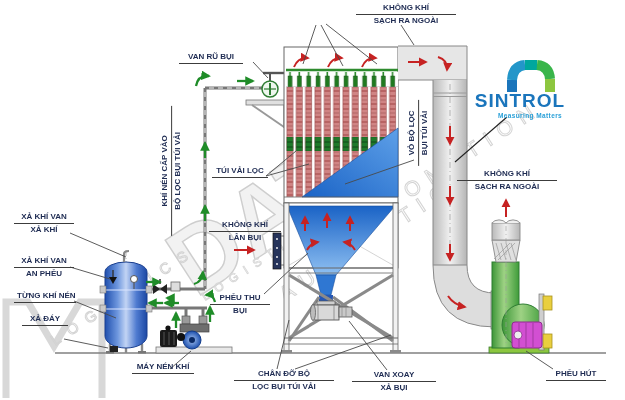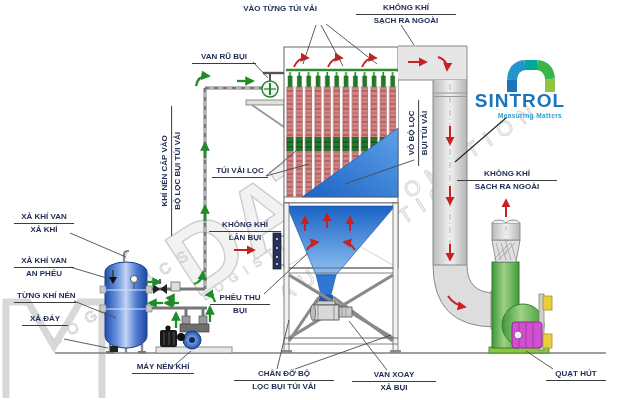--- a/index.html
+++ b/index.html
@@ -307,27 +307,26 @@
 <g fill="none" stroke-width="10">
   <path d="M512,92 V80" stroke="#1b75bb"></path>
   <path d="M512,80 Q513,66 525,65" stroke="#2396c9"></path>
   <path d="M525,65 H537" stroke="#00a79d"></path>
   <path d="M537,65 Q549,66 550,79" stroke="#39b54a"></path>
   <path d="M550,79 V92" stroke="#8dc63f"></path>
 </g>
 </svg>
 
 <div class="co" style="left:228px;top:3px;width:104px">
-  <span class="l2">VÀO TỪNG TÚI VẢI</span>
 </div>
 <div class="co" style="left:356px;top:3px;width:100px">
   <span class="l1">KHÔNG KHÍ</span>
   <span class="l2">SẠCH RA NGOÀI</span>
 </div>
-<div class="co" style="left:192px;top:52px;width:64px">
+<div class="co" style="left:179px;top:52px;width:64px">
   <span class="l1">VAN RŨ BỤI</span>
 </div>
 <div class="co vert" style="left:107px;top:159px;width:130px">
   <span class="l1">KHÍ NÉN CẤP VÀO</span>
   <span class="l2">BỘ LỌC BỤI TÚI VẢI</span>
 </div>
 <div class="co" style="left:212px;top:166px;width:56px">
   <span class="l1">TÚI VẢI LỌC</span>
 </div>
 <div class="co vert" style="left:386px;top:121px;width:66px">
@@ -365,19 +364,19 @@
 </div>
 <div class="co" style="left:234px;top:369px;width:100px">
   <span class="l1">CHÂN ĐỠ BỘ</span>
   <span class="l2">LỌC BỤI TÚI VẢI</span>
 </div>
 <div class="co" style="left:352px;top:370px;width:84px">
   <span class="l1">VAN XOAY</span>
   <span class="l2">XẢ BỤI</span>
 </div>
 <div class="co" style="left:546px;top:369px;width:60px">
-  <span class="l1">QUẠT HÚT</span>
+  <span class="l1">PHỄU HÚT</span>
 </div>
 
 <div class="brand-name">SINTROL</div>
 <div class="brand-tag">Measuring Matters</div>
 
 </div>
 
 </body></html>

